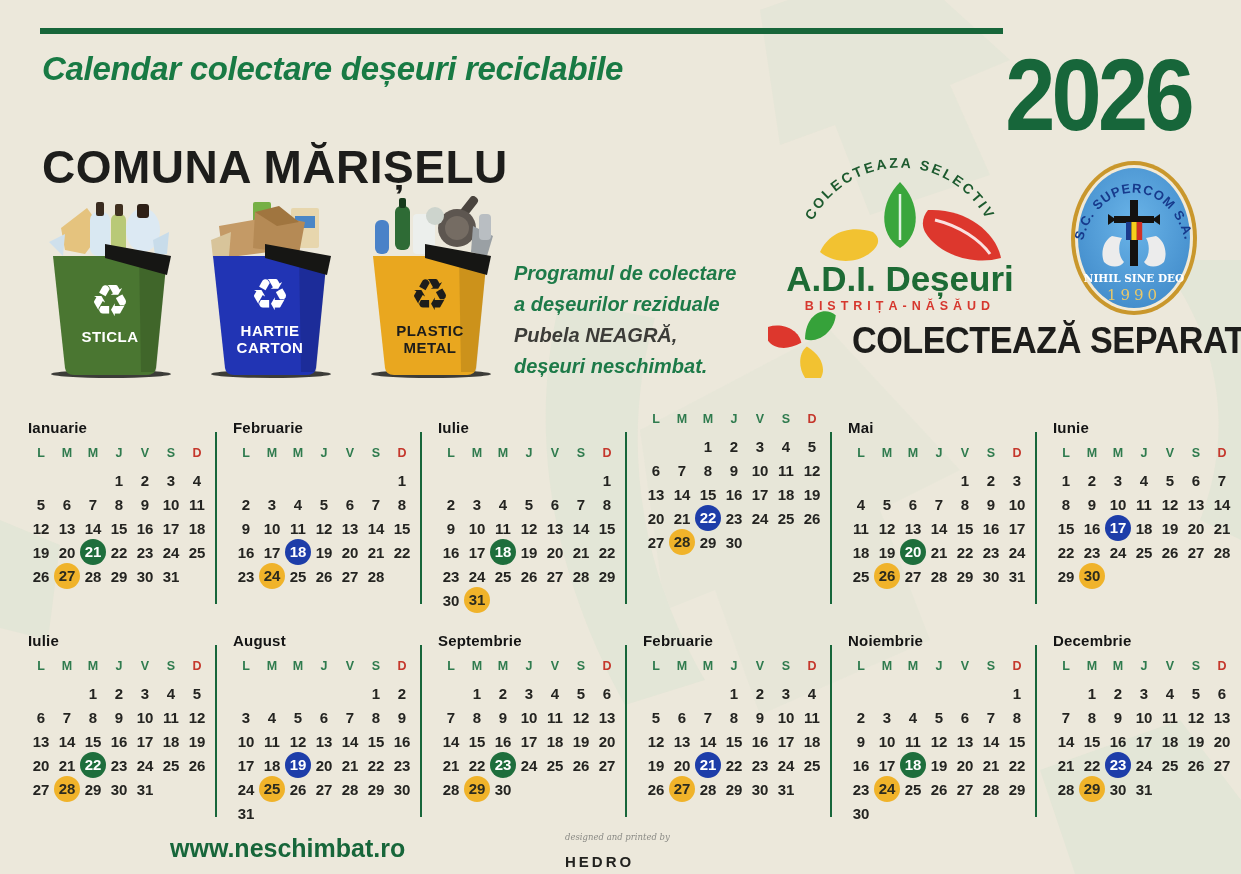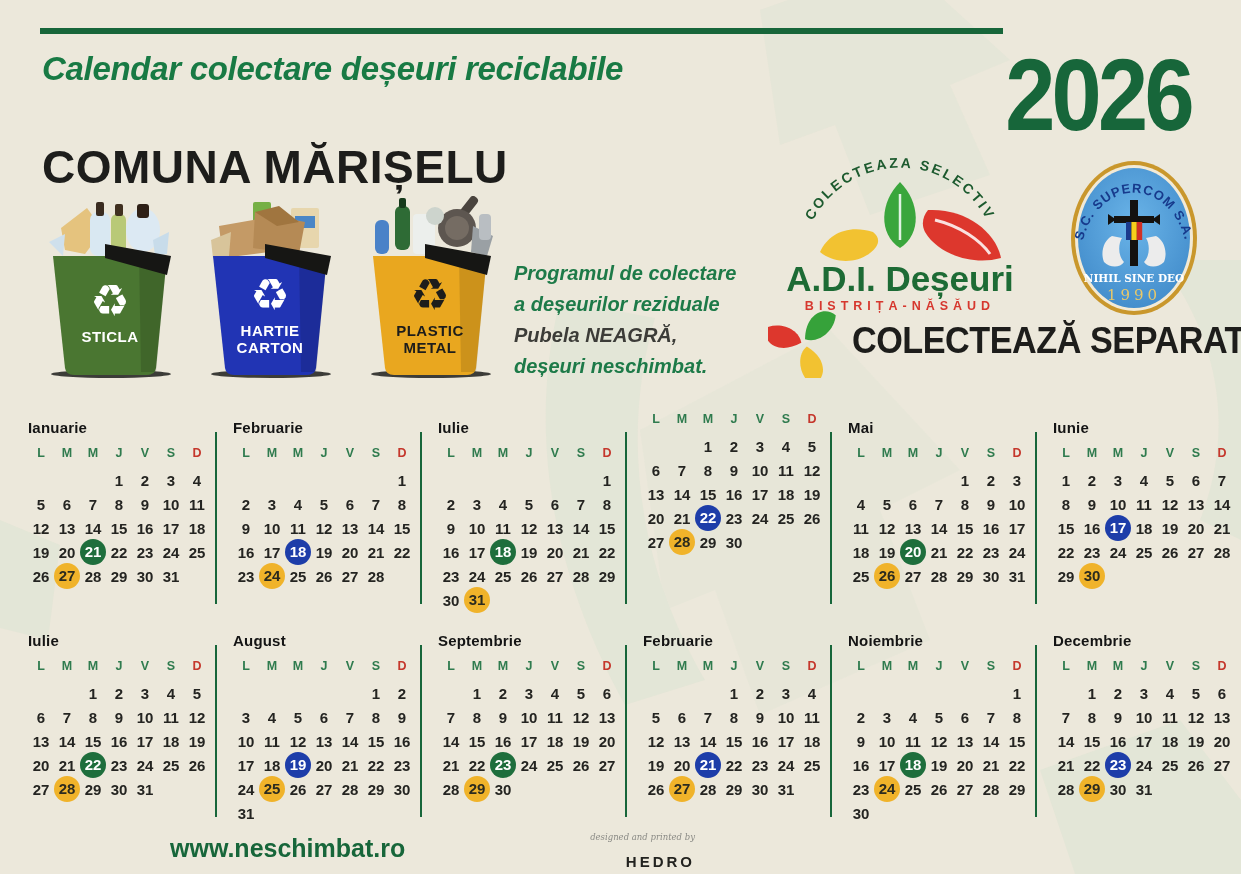--- a/index.html
+++ b/index.html
@@ -70,21 +70,21 @@
     font-size:15px;font-weight:800;color:#242421;
     display:flex;align-items:center;justify-content:center;
   }
   .day.hl{width:26px;height:26px;border-radius:50%;align-self:center;justify-self:center;margin-top:-1px;color:#fff;}
   .day.hl-sticla{background:#1e6e3c;}
   .day.hl-hartie{background:#1d3da9;}
   .day.hl-plastic{background:#f0b32a;color:#2b2b1f;}
 
   .f-left{position:absolute;left:170px;top:834px;font-size:25px;font-weight:800;color:#17663a;}
   .f-right{position:absolute;left:830px;top:834px;font-size:25px;font-weight:800;color:#17663a;}
-  .credit{position:absolute;left:565px;top:832px;width:130px;text-align:right;}
+  .credit{position:absolute;left:565px;top:832px;width:130px;text-align:left;}
   .credit .tag{font-family:"DejaVu Serif",serif;font-style:italic;font-size:8.5px;color:#8a8a85;}
   .credit .name{font-size:15px;font-weight:800;letter-spacing:3px;color:#22221f;margin-top:11px;}
 </style>
 </head>
 <body>
 
 <svg class="layer" id="watermarks" viewBox="0 0 1241 874" xmlns="http://www.w3.org/2000/svg">
   <g fill="#dde4d3" opacity="0.55">
     <path d="M760,10 L900,-40 L1010,60 L950,85 L990,175 L870,215 L835,125 L780,145 Z" opacity="0.8"></path>
     <path d="M560,300 C530,420 545,560 625,705 L705,680 C635,560 622,430 655,318 Z"></path>

